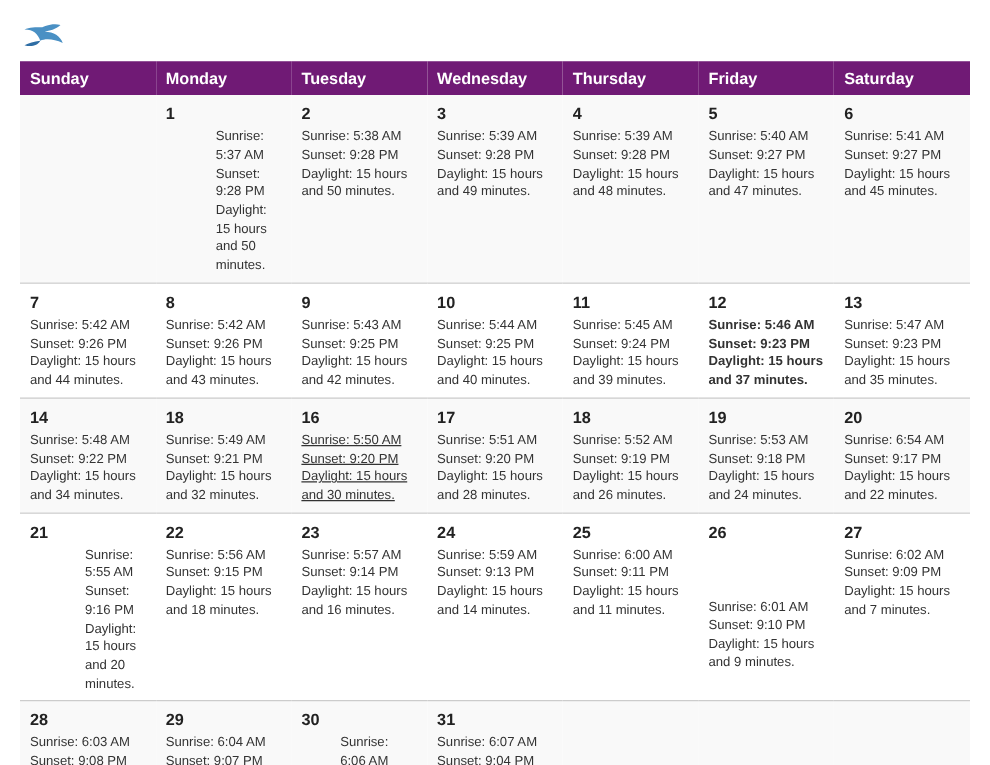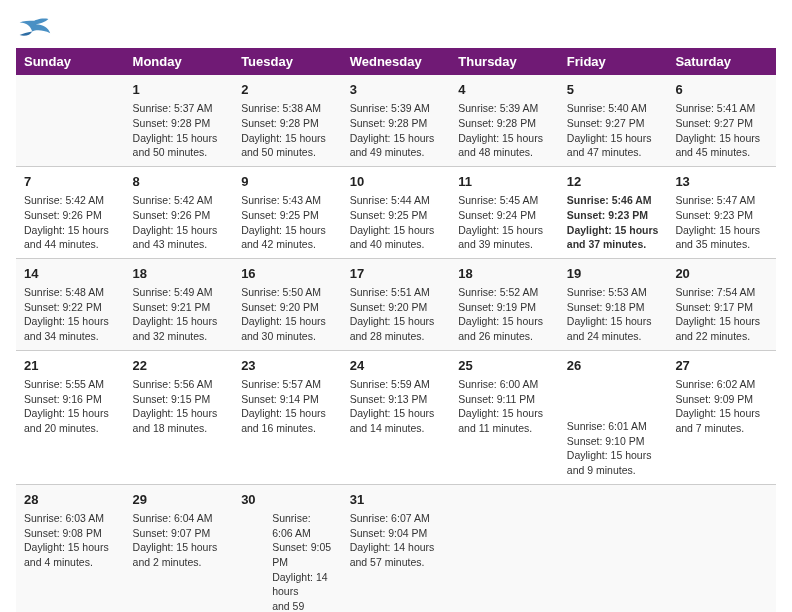--- a/index.html
+++ b/index.html
@@ -124,21 +124,21 @@
         <th>Thursday</th>
         <th>Friday</th>
         <th>Saturday</th>
       </tr>
   </thead>
   <tbody id="calendar-body">
   <tr>
         <td></td>
         <td>
           <span class="day-num">1</span>
-          <div class="day-info" style="white-space: pre-line;">Sunrise: 5:37 AM
+          <div class="day-info" style="white-space: pre-line; margin-left: 40px;">Sunrise: 5:37 AM
 Sunset: 9:28 PM
 Daylight: 15 hours
 and 50 minutes.</div>
         </td>
         <td>
           <span class="day-num">2</span>
           <div class="day-info" style="white-space: pre-line;">Sunrise: 5:38 AM
 Sunset: 9:28 PM
 Daylight: 15 hours
 and 50 minutes.</div>
@@ -233,21 +233,21 @@
         </td>
         <td>
           <span class="day-num">18</span>
           <div class="day-info" style="white-space: pre-line;">Sunrise: 5:49 AM
 Sunset: 9:21 PM
 Daylight: 15 hours
 and 32 minutes.</div>
         </td>
         <td>
           <span class="day-num">16</span>
-          <div class="day-info" style="white-space: pre-line;">Sunrise: 5:50 AM
+          <div class="day-info" style="white-space: pre-line; text-decoration: underline;">Sunrise: 5:50 AM
 Sunset: 9:20 PM
 Daylight: 15 hours
 and 30 minutes.</div>
         </td>
         <td>
           <span class="day-num">17</span>
           <div class="day-info" style="white-space: pre-line;">Sunrise: 5:51 AM
 Sunset: 9:20 PM
 Daylight: 15 hours
 and 28 minutes.</div>
@@ -261,30 +261,30 @@
         </td>
         <td>
           <span class="day-num">19</span>
           <div class="day-info" style="white-space: pre-line;">Sunrise: 5:53 AM
 Sunset: 9:18 PM
 Daylight: 15 hours
 and 24 minutes.</div>
         </td>
         <td>
           <span class="day-num">20</span>
-          <div class="day-info" style="white-space: pre-line;">Sunrise: 7:54 AM
+          <div class="day-info" style="white-space: pre-line;">Sunrise: 6:54 AM
 Sunset: 9:17 PM
 Daylight: 15 hours
 and 22 minutes.</div>
         </td>
       </tr>
       <tr>
         <td>
           <span class="day-num">21</span>
-          <div class="day-info" style="white-space: pre-line;">Sunrise: 5:55 AM
+          <div class="day-info" style="white-space: pre-line; margin-left: 44px;">Sunrise: 5:55 AM
 Sunset: 9:16 PM
 Daylight: 15 hours
 and 20 minutes.</div>
         </td>
         <td>
           <span class="day-num">22</span>
           <div class="day-info" style="white-space: pre-line;">Sunrise: 5:56 AM
 Sunset: 9:15 PM
 Daylight: 15 hours
 and 18 minutes.</div>

